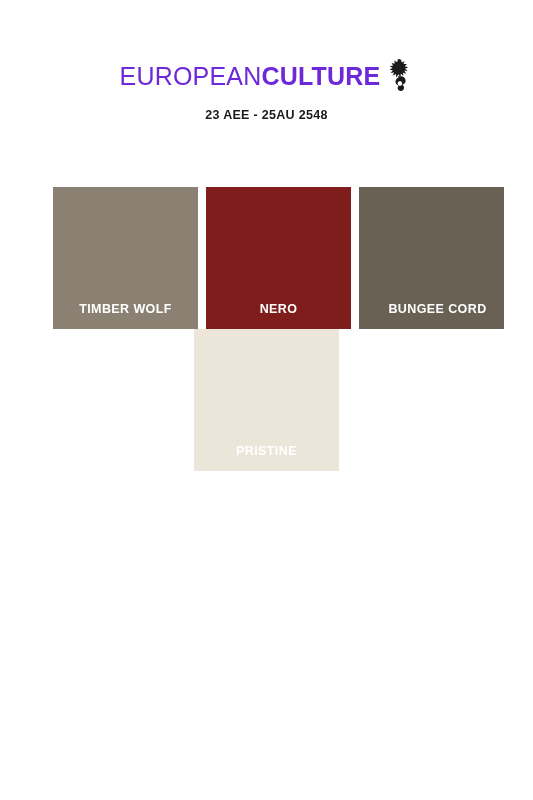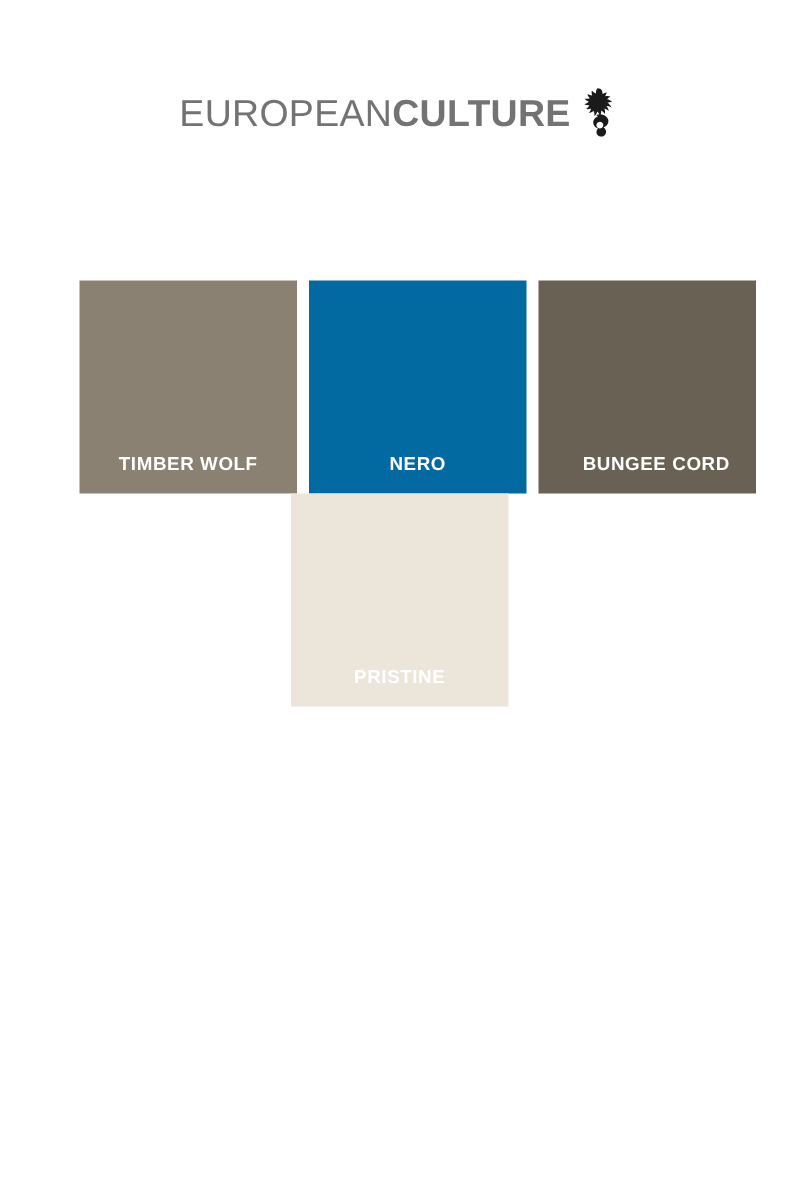--- a/index.html
+++ b/index.html
@@ -33,21 +33,21 @@
     display: inline-flex;
     align-items: center;
     justify-content: center;
     gap: 7px;
     line-height: 1;
   }
 
   .brand-text {
     font-size: 25px;
     letter-spacing: 0.2px;
-    color: #737373;
+    color: #6d28d9;
     white-space: nowrap;
     text-align: center;
   }
   .brand-text .brand-light {
     font-weight: 400;
   }
   .brand-text .brand-bold {
     font-weight: 700;
   }
 
@@ -125,33 +125,34 @@
       </div>
       <svg class="brand-mark" viewBox="0 0 26 34" aria-hidden="true">
         <g fill="#1a1a1a">
           <path d="M13.2 1.2c1.1 .9 1.6 2.1 1.5 3.4 .9-.6 1.9-.9 3-1 -.6 .8-1 1.6-1.2 2.5 1.2-.3 2.4-.2 3.5 .3 -.9 .4-1.7 1-2.3 1.8 1.3 .2 2.5 .8 3.4 1.8 -1.1-.1-2.2 .1-3.2 .5 1.2 .7 2.1 1.7 2.6 3 -1-.6-2.1-.9-3.2-.9 .9 1 1.4 2.2 1.5 3.5 -.8-.8-1.8-1.4-2.9-1.7 .5 1.2 .6 2.4 .3 3.6 -.6-1-1.4-1.8-2.4-2.3 .1 1.3-.2 2.5-.8 3.6 -.3-1.2-.9-2.2-1.8-3 -.3 1.2-1 2.3-1.9 3.1 .1-1.2-.1-2.4-.6-3.5 -.9 .9-2 1.4-3.2 1.6 .8-.9 1.3-2 1.5-3.2 -1.1 .5-2.3 .6-3.5 .4 1-.6 1.9-1.5 2.4-2.6 -1.2 .1-2.3-.1-3.4-.6 1.2-.3 2.2-.9 3-1.8 -1.1-.4-2-1-2.8-1.9 1.2 .2 2.4 .1 3.5-.3 -.8-.8-1.3-1.7-1.6-2.8 1 .6 2.1 .9 3.2 .9 -.4-1.1-.5-2.2-.2-3.3 .7 .9 1.6 1.6 2.7 2 -.1-1.2 .2-2.4 .9-3.4z"></path>
           <path d="M10.4 18.6c1.6-.5 3.4-.5 5 0 1.4 .5 2.5 1.5 3 2.9 .4 1.2 .2 2.5-.5 3.5 -.6 .9-1.5 1.5-2.5 1.8 .6 .5 1.1 1.1 1.4 1.8 .4 1 .3 2.1-.3 3 -.5 .8-1.4 1.3-2.3 1.4 -1 .1-2-.2-2.7-.9 -.7-.7-1-1.7-.8-2.6 .1-.7 .5-1.3 1-1.8 -1-.3-1.9-.9-2.5-1.8 -.7-1-.9-2.3-.5-3.5 .5-1.4 1.6-2.4 3-2.9z"></path>
           <path d="M12.9 23.2c.9 0 1.7 .5 2.1 1.3 .3 .6 .3 1.3 0 1.9 -.4 .8-1.2 1.3-2.1 1.3 -.9 0-1.7-.5-2.1-1.3 -.3-.6-.3-1.3 0-1.9 .4-.8 1.2-1.3 2.1-1.3z" fill="#ffffff"></path>
         </g>
       </svg>
     </div>
 
+    <div class="ref-code">23 AEE - 25AU 2548</div>
   </div>
 
   <div class="swatch-grid">
 
     <div class="swatch-row row-top">
 
       <div class="swatch" style="background:#8b8172;">
         <div class="swatch-label" style="color: rgb(255, 255, 255);">TIMBER WOLF</div>
       </div>
 
       <div class="spacer"></div>
 
-      <div class="swatch" style="background:#0369a1;">
+      <div class="swatch" style="background:#7f1d1d;">
         <div class="swatch-label" style="color: rgb(255, 255, 255);">NERO</div>
       </div>
 
       <div class="spacer"></div>
 
       <div class="swatch" style="background:#696254;padding-left:12px;">
         <div class="swatch-label" style="color: rgb(255, 255, 255);">BUNGEE CORD</div>
       </div>
 
     </div>

